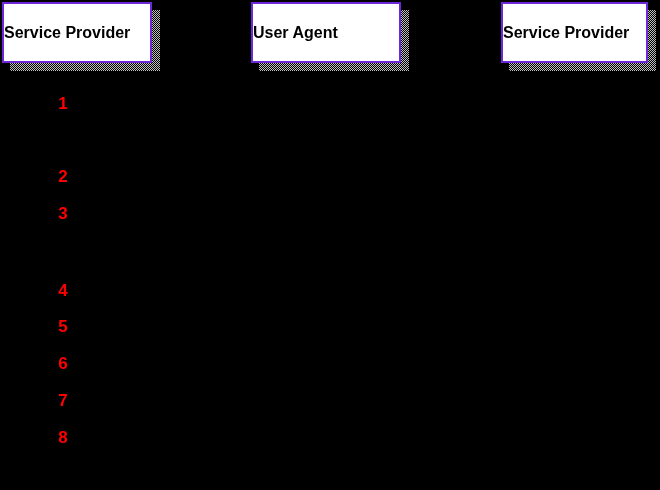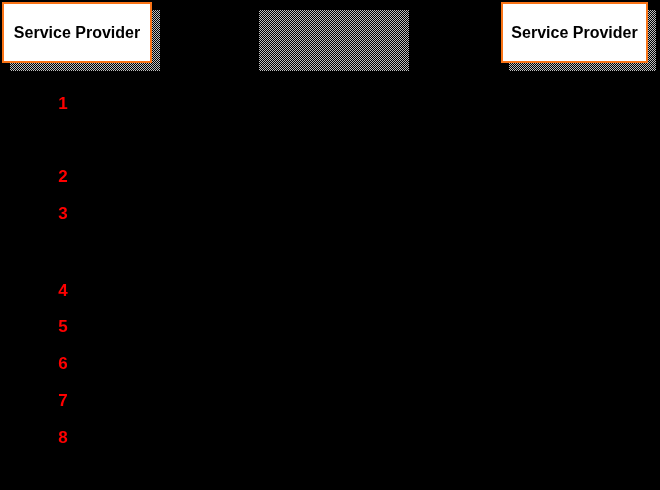--- a/index.html
+++ b/index.html
@@ -24,26 +24,25 @@
     background: repeating-conic-gradient(#bfbfbf 0% 25%, #000000 0% 50%) 0 0 / 2px 2px;
   }
   .shadow-1 { left: 10px;  width: 150px; }
   .shadow-2 { left: 259px; width: 150px; }
   .shadow-3 { left: 509px; width: 147px; }
   
   .actor {
     position: absolute;
     top: 2px;
     height: 57px;
-    border: 2px solid #f97316;
+    border: 2px solid #6d28d9;
     background: #ffffff;
     z-index: 2;
     display: flex;
     align-items: center;
-    justify-content: center;
   }
   .actor-1 { left: 2px;   width: 146px; }
   .actor-2 { left: 251px; width: 146px; }
   .actor-3 { left: 501px; width: 143px; }
   .actor-label {
     font-size: 16px;
     font-weight: bold;
     color: #000000;
     white-space: nowrap;
   }
@@ -74,20 +73,23 @@
 <div class="canvas">
 
   <div class="shadow shadow-1"></div>
   <div class="shadow shadow-2"></div>
   <div class="shadow shadow-3"></div>
 
   <div class="actor actor-1">
     <span class="actor-label">Service Provider</span>
   </div>
 
+  <div class="actor actor-2">
+    <span class="actor-label">User Agent</span>
+  </div>
 
   <div class="actor actor-3">
     <span class="actor-label">Service Provider</span>
   </div>
 
   <span class="step step-1">1</span>
   <span class="step step-2">2</span>
   <span class="step step-3">3</span>
   <span class="step step-4">4</span>
   <span class="step step-5">5</span>

